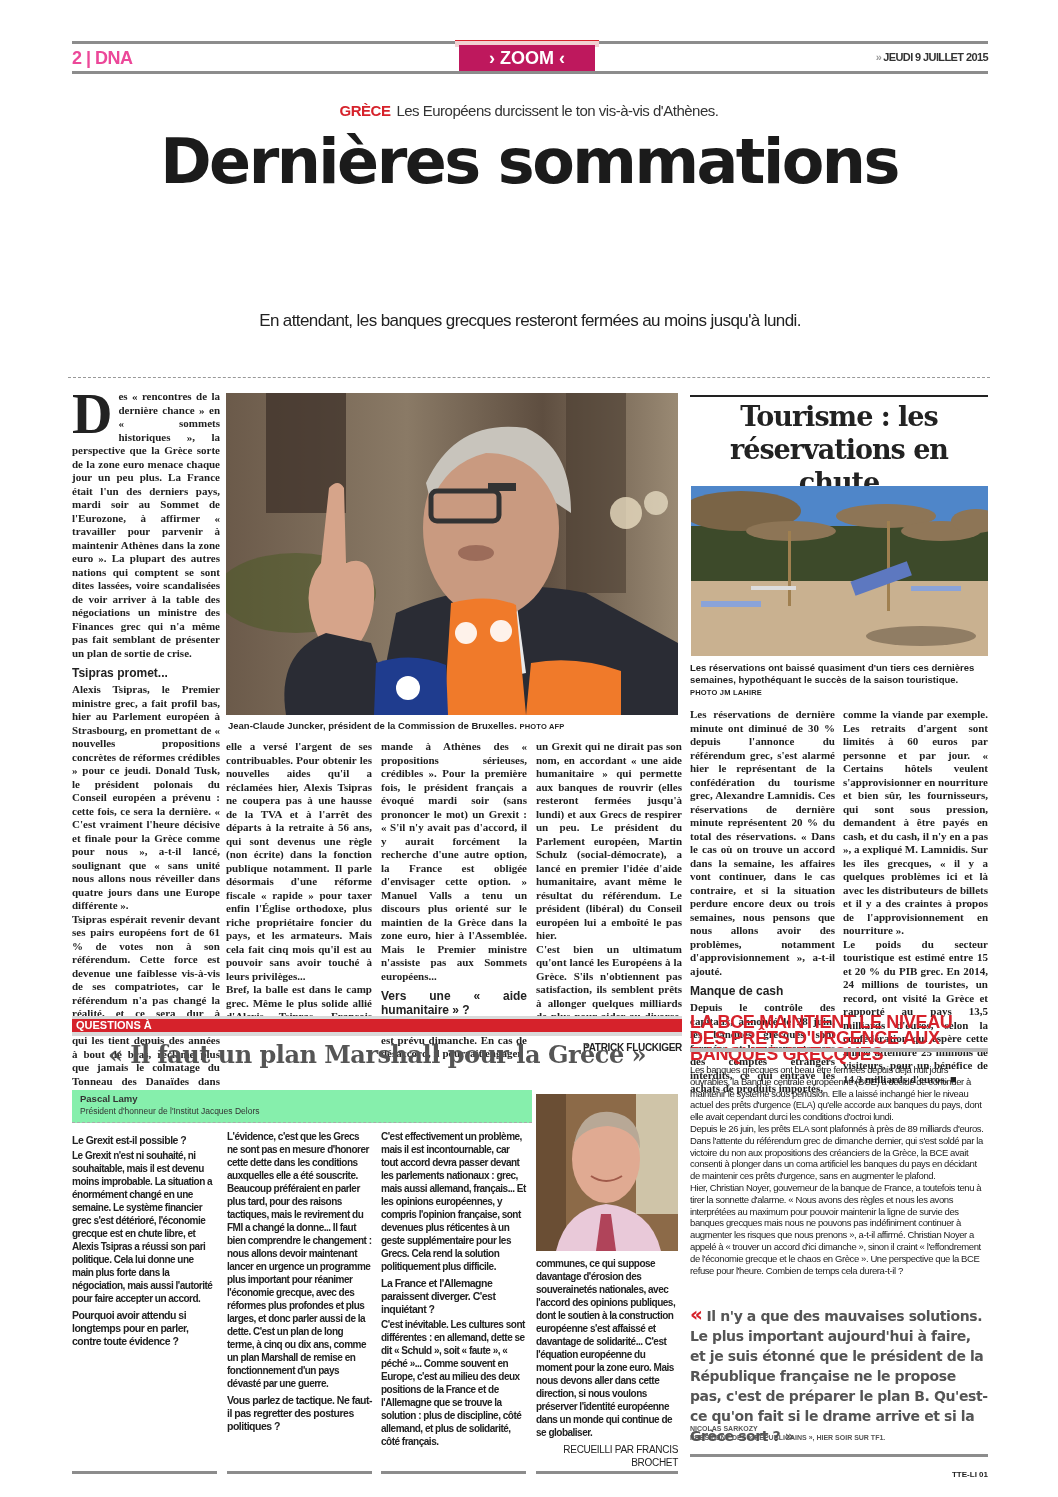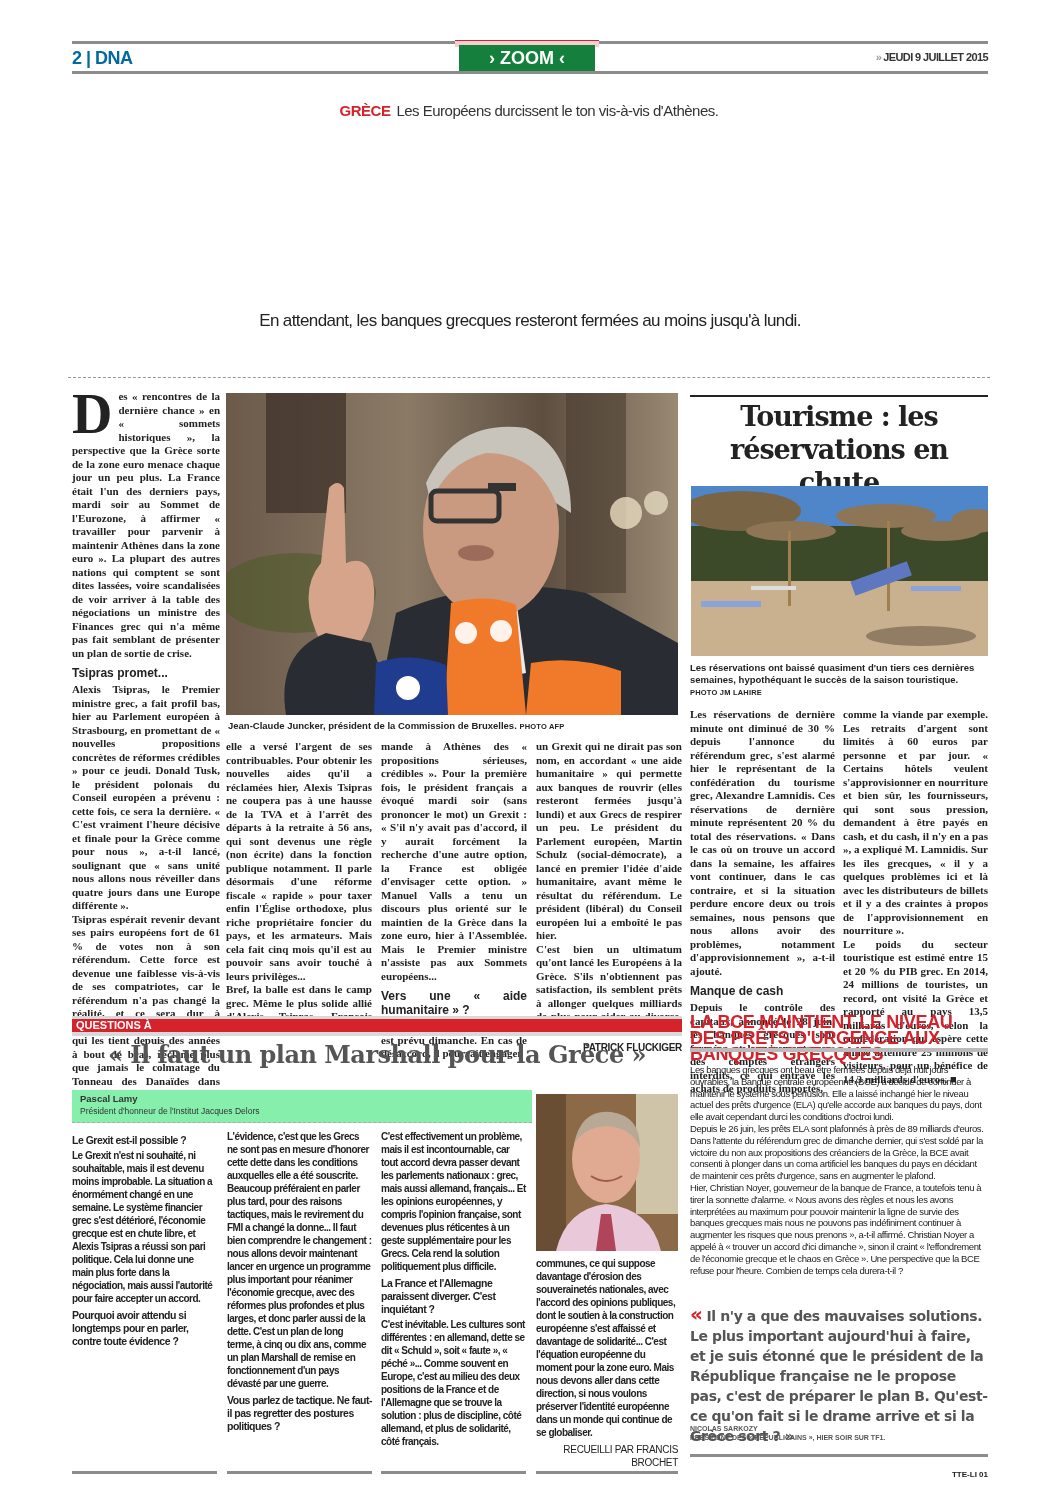--- a/index.html
+++ b/index.html
@@ -1,22 +1,22 @@
 <!DOCTYPE html>
 <html><head>
 <meta charset="utf-8">
 <style>
   html, body { margin:0; padding:0; background:#fff; }
   body { width:1058px; height:1497px; position:relative; overflow:hidden; color:#1a1a1a; font-family:"Liberation Serif", serif; }
   .abs { position:absolute; }
   
   .topbar { left:72px; top:41px; width:916px; height:3px; background:#8c8c8c; }
   .botbar { left:72px; top:71px; width:916px; height:3px; background:#8c8c8c; }
-  .pagenum { left:72px; top:48px; font-family:"Liberation Sans Narrow","Liberation Sans",sans-serif; font-weight:bold; font-size:18px; letter-spacing:-0.5px; color:#0369a1; }
-  .zoom-tab { left:459px; top:45px; width:136px; height:26px; background:#15803d; color:#fff; font-family:"Liberation Sans",sans-serif; font-weight:bold; font-size:18px; text-align:center; line-height:26px; }
+  .pagenum { left:72px; top:48px; font-family:"Liberation Sans Narrow","Liberation Sans",sans-serif; font-weight:bold; font-size:18px; letter-spacing:-0.5px; color:#ec4899; }
+  .zoom-tab { left:459px; top:45px; width:136px; height:26px; background:#be185d; color:#fff; font-family:"Liberation Sans",sans-serif; font-weight:bold; font-size:18px; text-align:center; line-height:26px; }
   .zoom-tab-top { left:455px; top:40px; width:144px; height:6px; background:#f1d0d2; border-top:1px solid #d6222b; }
   .date { right:70px; top:51px; font-family:"Liberation Sans",sans-serif; font-size:11px; font-weight:bold; letter-spacing:-0.6px; color:#333; }
   .date .chev { color:#999; margin-right:2px; }
   
   .kicker { left:0; width:1058px; top:102px; text-align:center; font-family:"Liberation Sans",sans-serif; font-size:15px; letter-spacing:-0.5px; color:#333; }
   .kicker .tag { color:#d6222b; font-weight:bold; margin-right:6px; }
   .title { left:0; width:1058px; top:126px; text-align:center; font-family:"DejaVu Sans",sans-serif; font-weight:bold; font-size:62px; line-height:72px; letter-spacing:-2.5px; color:#1b1b1b; }
   .deck { left:60px; width:940px; top:310px; text-align:center; font-family:"Liberation Sans",sans-serif; font-size:17px; line-height:22px; letter-spacing:-0.6px; color:#222; }
   .dashrule { left:68px; top:377px; width:922px; border-top:1px dashed #999; }
   
@@ -70,20 +70,21 @@
 
 <div class="abs topbar"></div>
 <div class="abs pagenum">2 | DNA</div>
 <div class="abs zoom-tab-top"></div>
 <div class="abs zoom-tab">› ZOOM ‹</div>
 <div class="abs date"><span class="chev">»</span><span>JEUDI 9 JUILLET 2015</span></div>
 <div class="abs botbar"></div>
 
 <div class="abs kicker"><span class="tag">GRÈCE</span><span>Les Européens durcissent le ton vis-à-vis d'Athènes.</span></div>
 <div class="abs title">
+  <div>Dernières sommations</div>
 </div>
 <div class="abs deck">
   <div>En attendant, les banques grecques resteront fermées au moins jusqu'à lundi.</div>
 </div>
 <div class="abs dashrule"></div>
 
 <div class="abs col c1">
   <p><span class="drop">D</span><span>es « rencontres de la dernière chance » en « sommets historiques », la perspective que la Grèce sorte de la zone euro menace chaque jour un peu plus. La France était l'un des derniers pays, mardi soir au Sommet de l'Eurozone, à affirmer « travailler pour parvenir à maintenir Athènes dans la zone euro ». La plupart des autres nations qui comptent se sont dites lassées, voire scandalisées de voir arriver à la table des négociations un ministre des Finances grec qui n'a même pas fait semblant de présenter un plan de sortie de crise.</span></p>
   <div class="sub">Tsipras promet...</div>
   <p>Alexis Tsipras, le Premier ministre grec, a fait profil bas, hier au Parlement européen à Strasbourg, en promettant de « nouvelles propositions concrètes de réformes crédibles » pour ce jeudi. Donald Tusk, le président polonais du Conseil européen a prévenu : cette fois, ce sera la dernière. « C'est vraiment l'heure décisive et finale pour la Grèce comme pour nous », a-t-il lancé, soulignant que « sans unité nous allons nous réveiller dans quatre jours dans une Europe différente ».</p>

